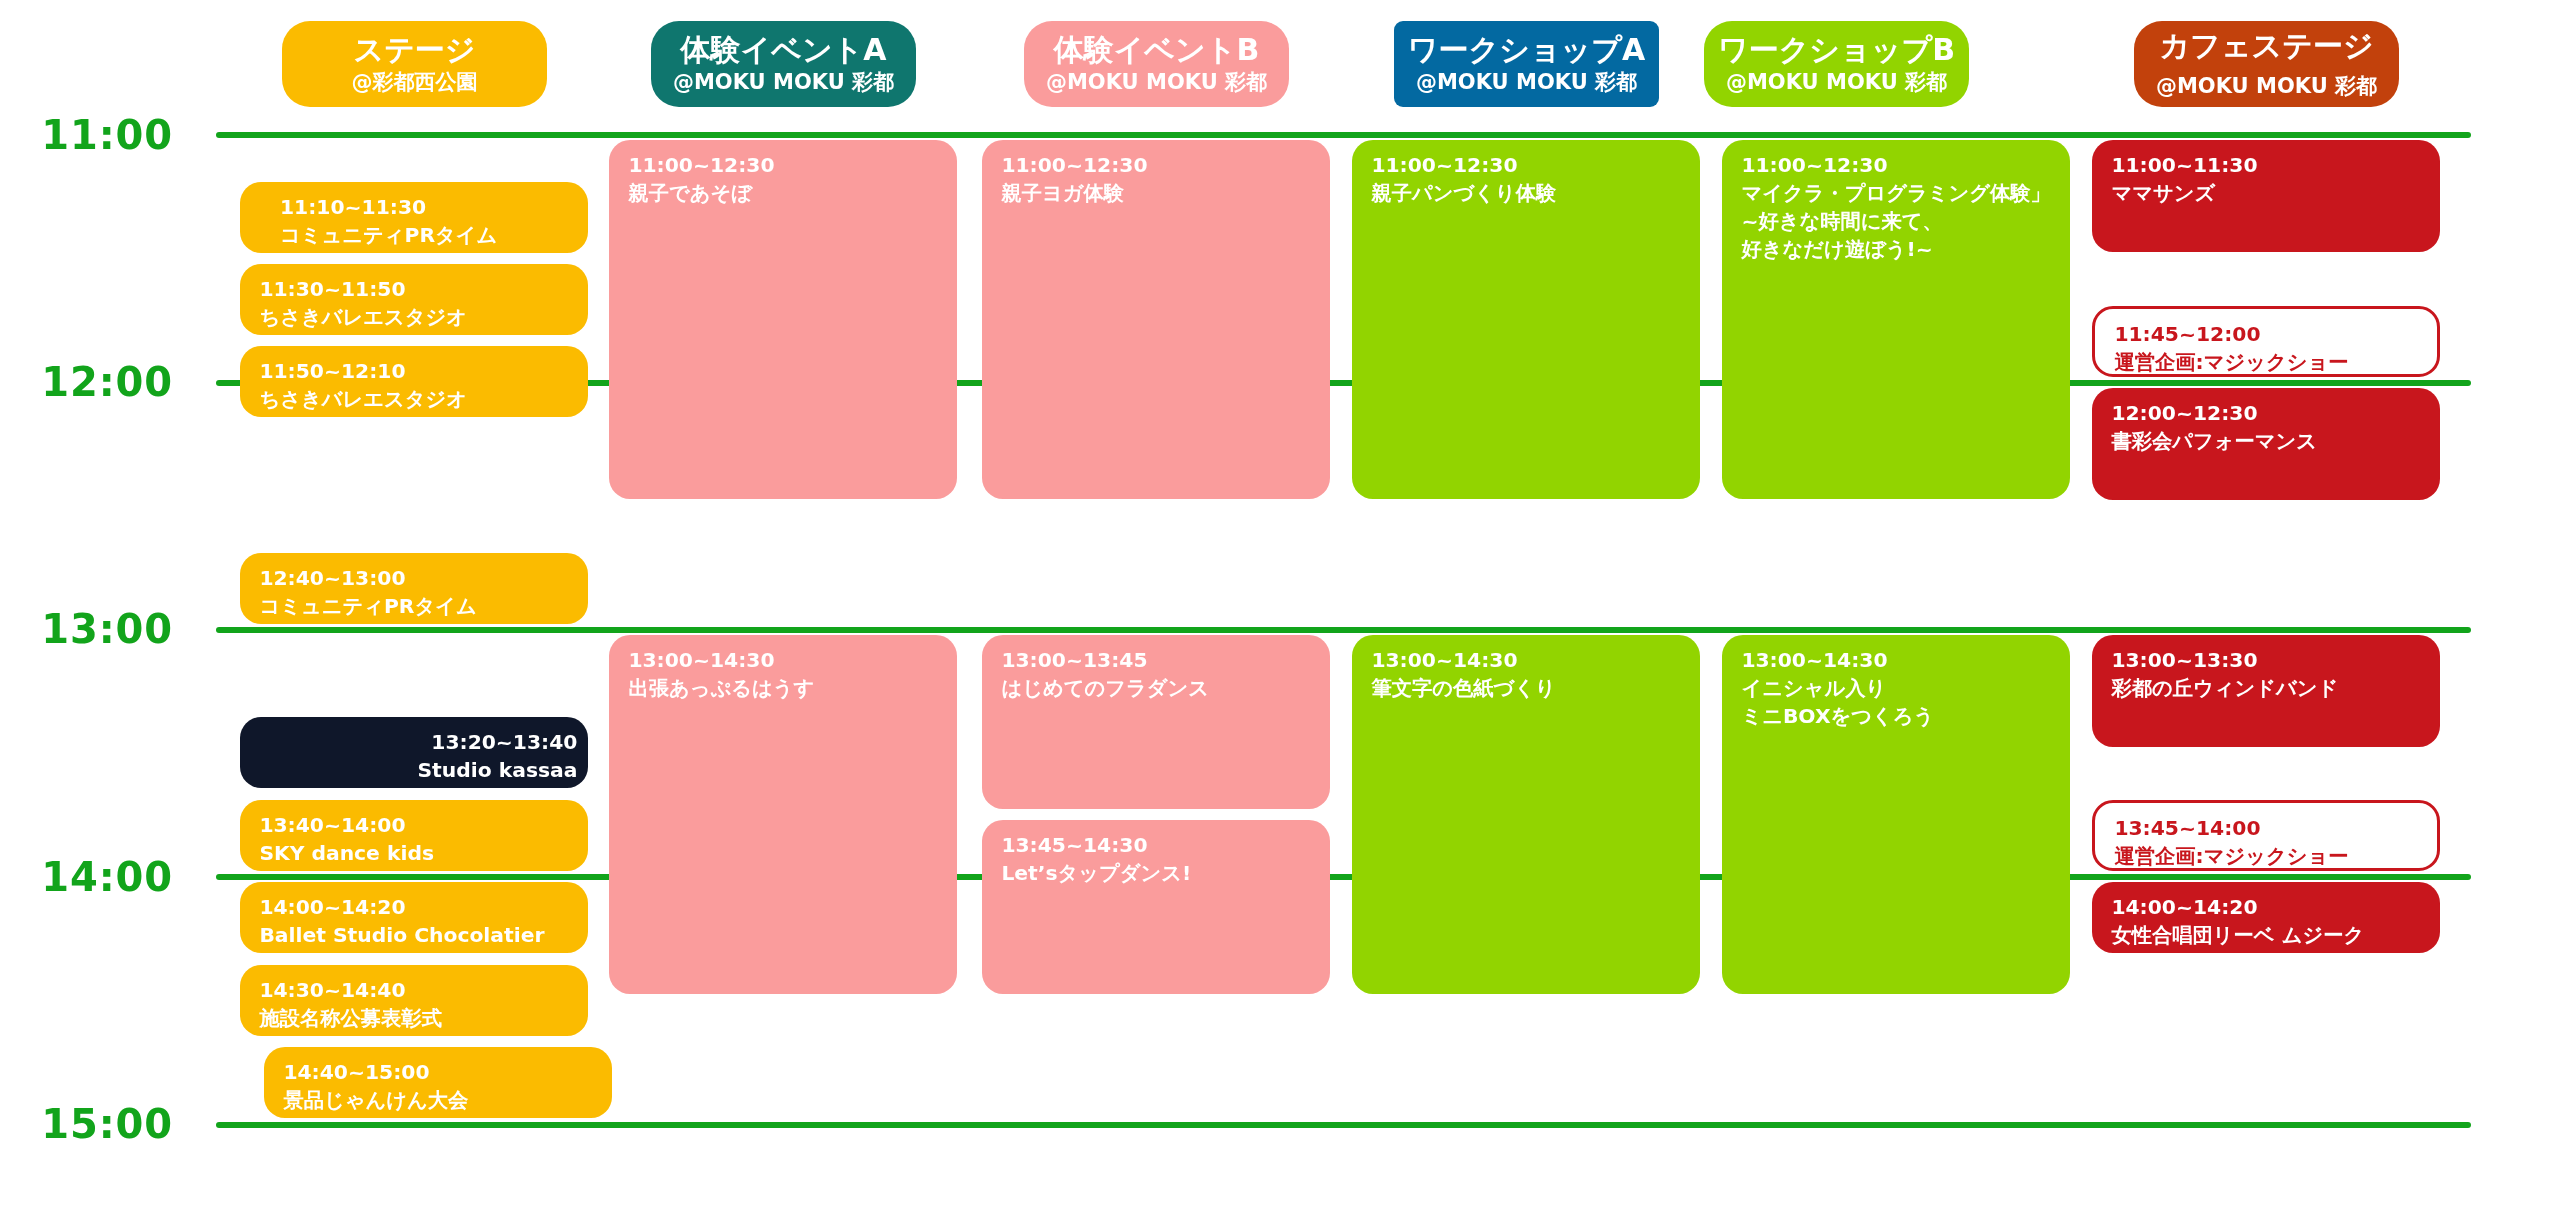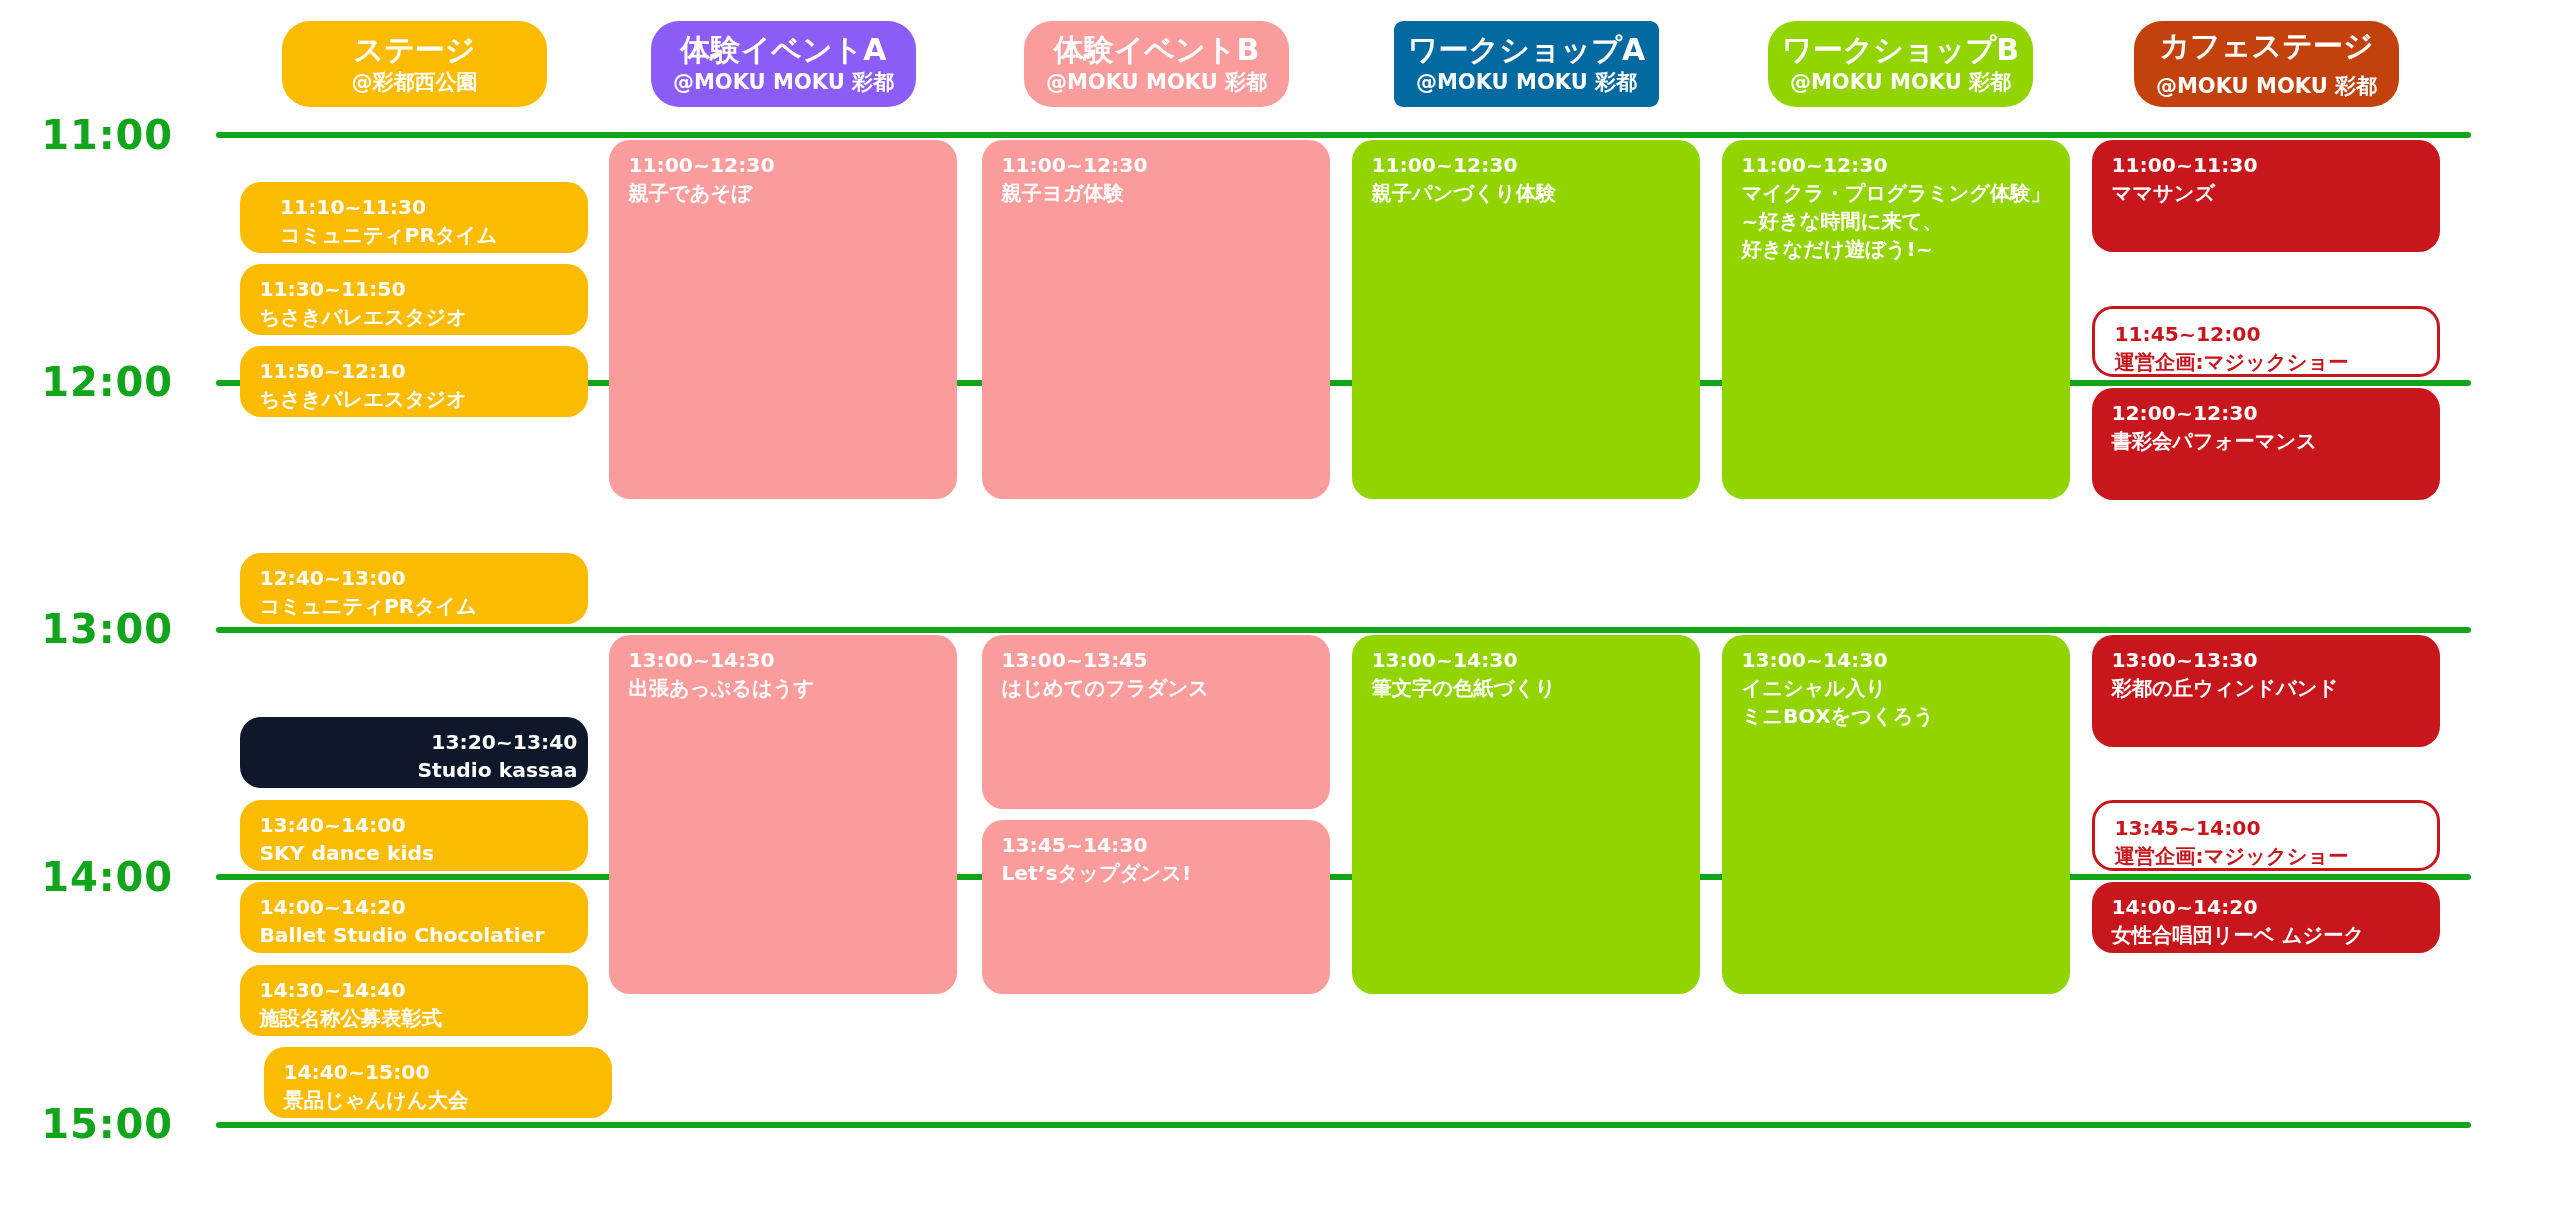--- a/index.html
+++ b/index.html
@@ -140,33 +140,33 @@
       <div class="ev-title">運営企画:マジックショー</div>
     </div>
     <div class="event" style="left: 2092px; top: 882px; height: 71px; background: rgb(200, 22, 29);">
       <div class="ev-time">14:00~14:20</div>
       <div class="ev-title">女性合唱団リーベ ムジーク</div>
     </div>
     <div class="header-pill" style="left: 282px; background: rgb(251, 187, 0);">
       <div class="hp-title">ステージ</div>
       <div class="hp-sub">@彩都西公園</div>
     </div>
-    <div class="header-pill" style="left: 651px; background: #8b5cf6;">
+    <div class="header-pill" style="left: 651px; background: #0f766e;">
       <div class="hp-title">体験イベントA</div>
       <div class="hp-sub">@MOKU MOKU 彩都</div>
     </div>
     <div class="header-pill" style="left: 1024px; background: rgb(250, 156, 156);">
       <div class="hp-title">体験イベントB</div>
       <div class="hp-sub">@MOKU MOKU 彩都</div>
     </div>
     <div class="header-pill" style="left: 1394px; background: #0369a1; border-radius: 9px;">
       <div class="hp-title">ワークショップA</div>
       <div class="hp-sub">@MOKU MOKU 彩都</div>
     </div>
-    <div class="header-pill" style="left: 1768px; background: rgb(146, 212, 0);">
+    <div class="header-pill" style="left: 1704px; background: rgb(146, 212, 0);">
       <div class="hp-title">ワークショップB</div>
       <div class="hp-sub">@MOKU MOKU 彩都</div>
     </div>
     <div class="header-pill" style="left: 2134px; background: #c2410c; gap: 10px;">
       <div class="hp-title">カフェステージ</div>
       <div class="hp-sub">@MOKU MOKU 彩都</div>
     </div>
   </div>
 
 

